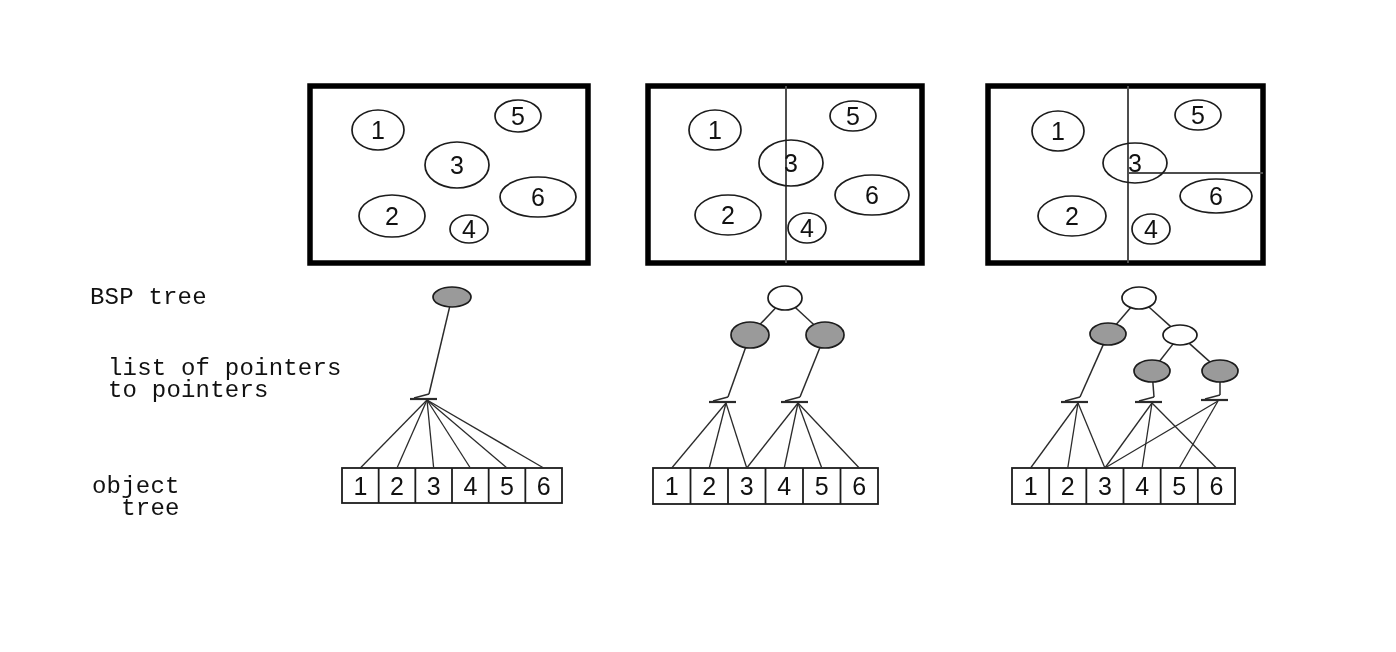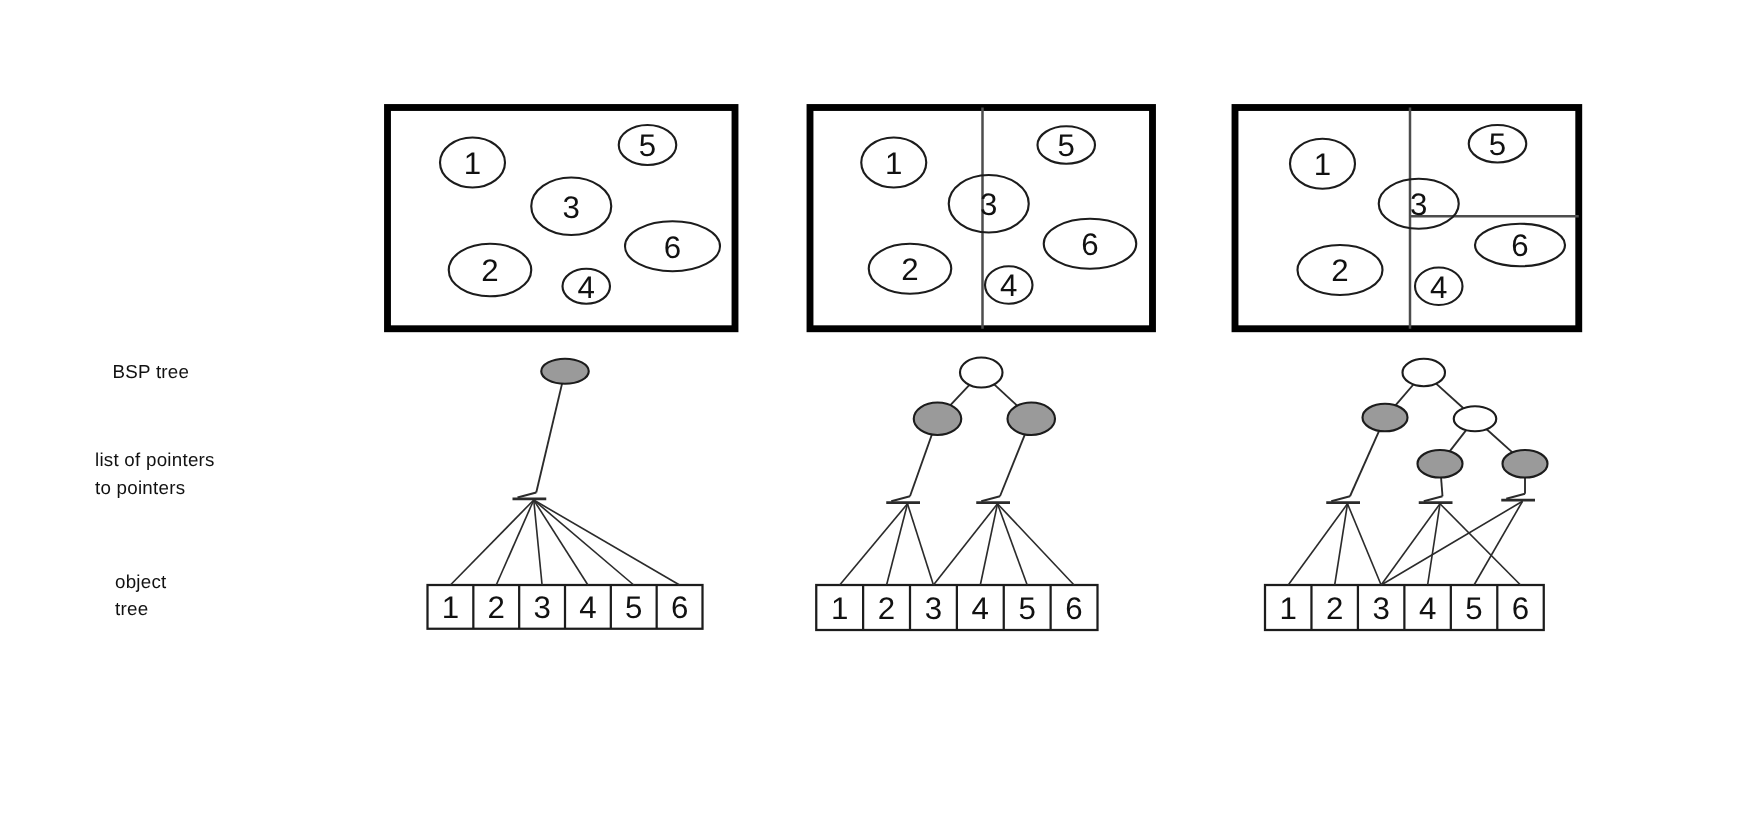--- a/index.html
+++ b/index.html
@@ -6,28 +6,29 @@
   .stage{
     position:relative;
     width:1396px;height:652px;
     background:#ffffff;
     font-family:"Liberation Sans", sans-serif;
     overflow:hidden;
   }
   .row-label{
     position:absolute;
     color:#111111;
-    font-size:15px;
+    font-size:24px;
     line-height:22px;
     letter-spacing:0.2px;
     white-space:nowrap;
+    font-family:Liberation Mono, monospace;
   }
   #lbl-bsp{left:90px;top:287px;}
-  #lbl-pointers{left:76px;top:358px;}
-  #lbl-object{left:92px;top:455px;}
+  #lbl-pointers{left:108px;top:358px;}
+  #lbl-object{left:92px;top:476px;text-align:right;}
   #diagram{position:absolute;left:0;top:0;}
 </style>
 </head>
 <body>
 
 <div class="stage">
 
   <div class="row-label" id="lbl-bsp">BSP tree</div>
 
   <div class="row-label" id="lbl-pointers">

